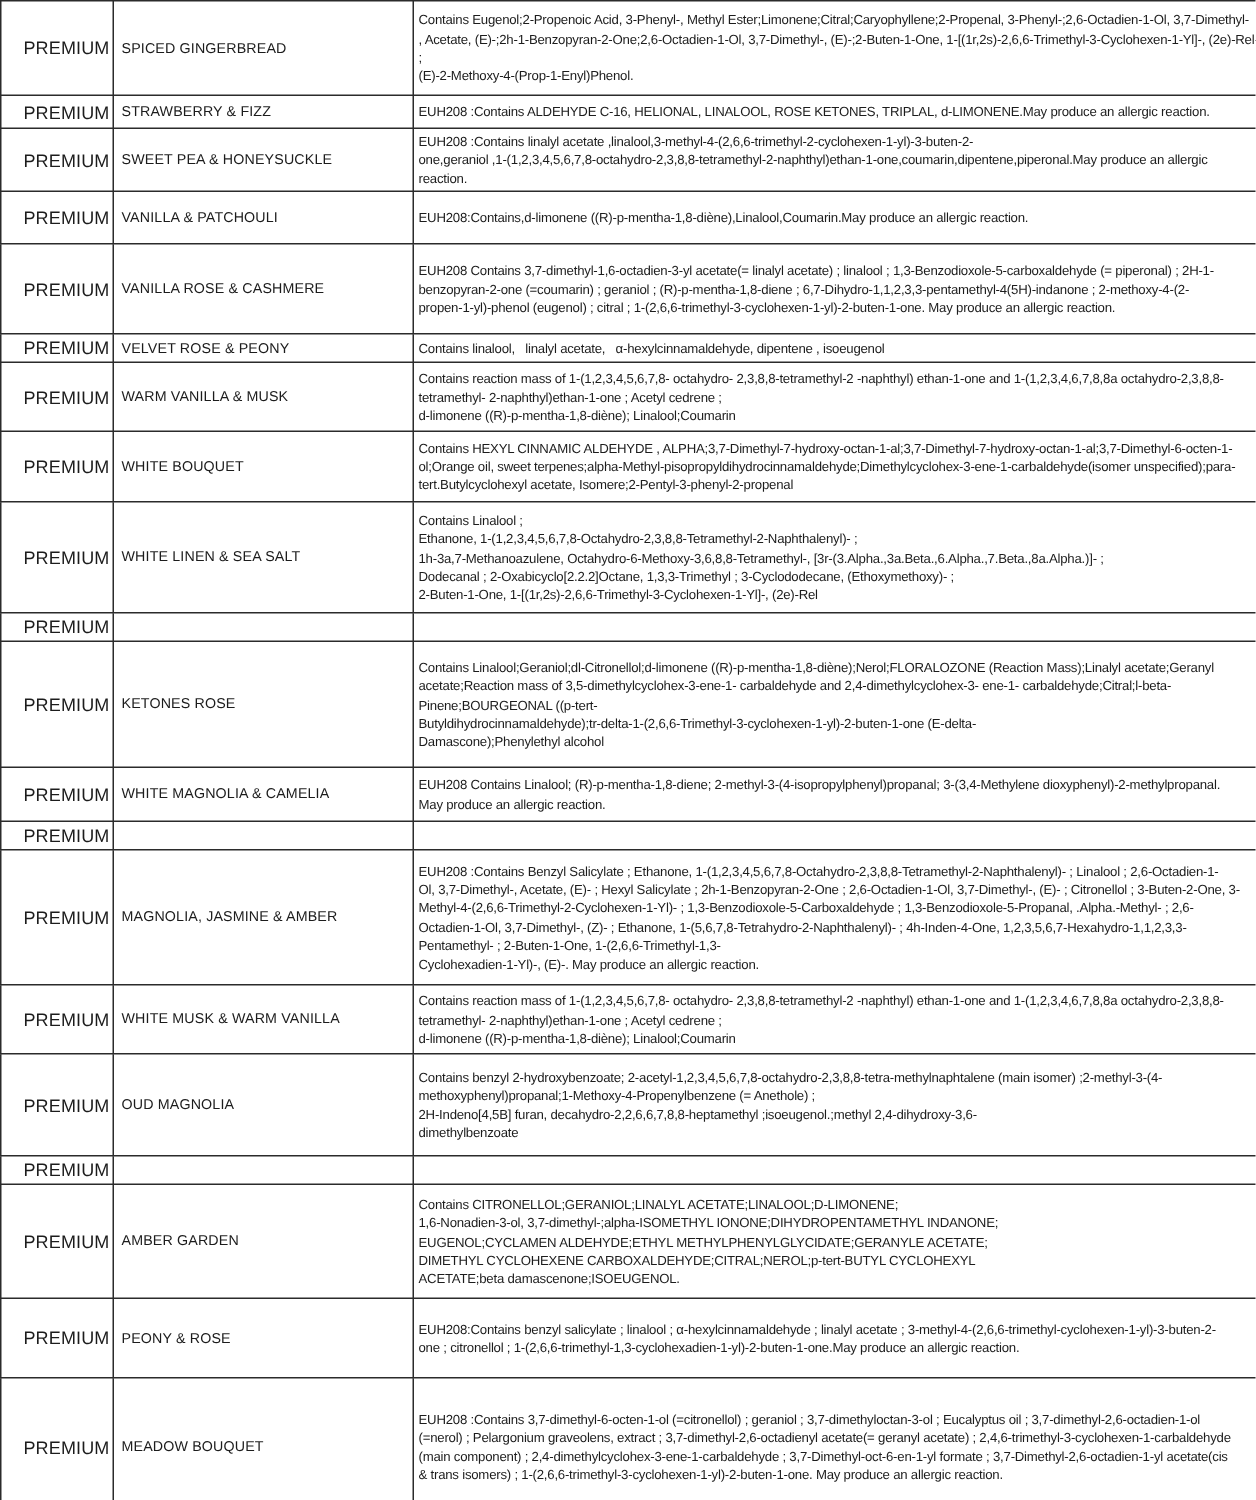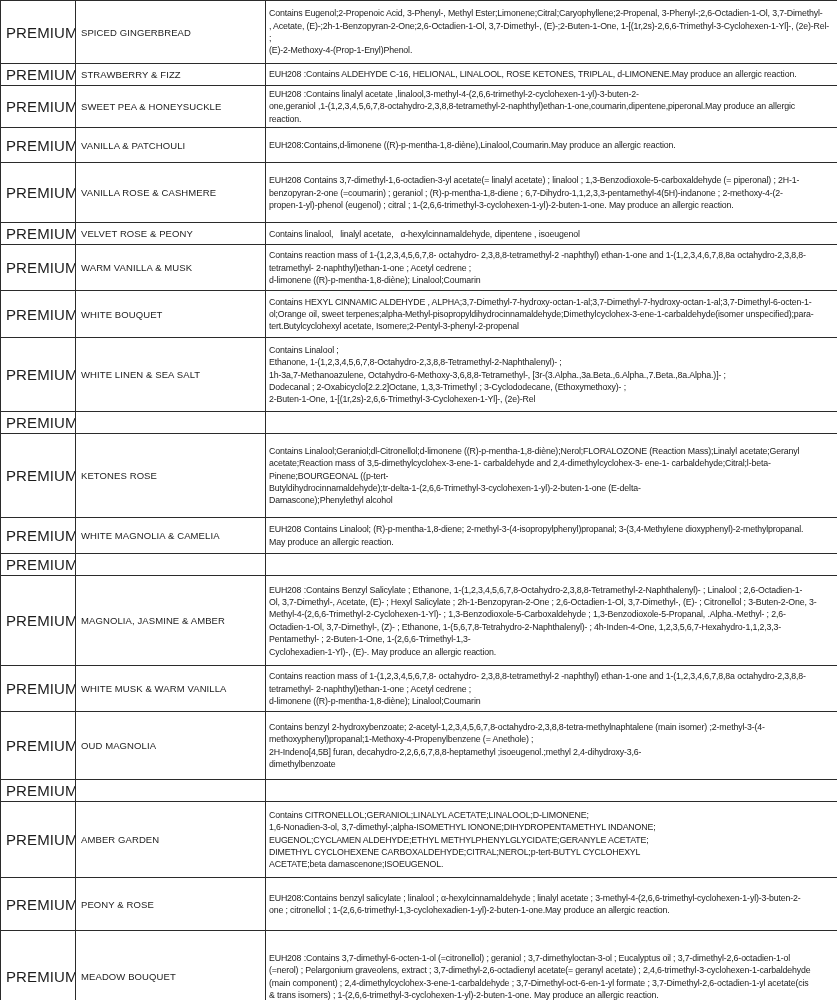--- a/index.html
+++ b/index.html
@@ -10,29 +10,30 @@
     width: 837px;
     background: #ffffff;
   }
   table.frag td {
     border: 1px solid #2b2b2b;
     vertical-align: middle;
     overflow: hidden;
   }
   td.tier {
     width: 67px;
-    font-size: 15px;
+    font-size: 12px;
     padding: 2px 2px 2px 5px;
     letter-spacing: 0.1px;
     white-space: nowrap;
+    text-align: right;
   }
   td.pname {
     width: 184px;
     font-size: 9.5px;
-    padding: 2px 0 2px 5px;
+    padding: 2px 10px 2px 5px;
     letter-spacing: 0.1px;
   }
   td.desc {
     width: 578px;
     font-size: 8.8px;
     line-height: 12.4px;
     letter-spacing: -0.15px;
     padding: 2px 3px;
     white-space: pre-wrap;
     word-wrap: break-word;

